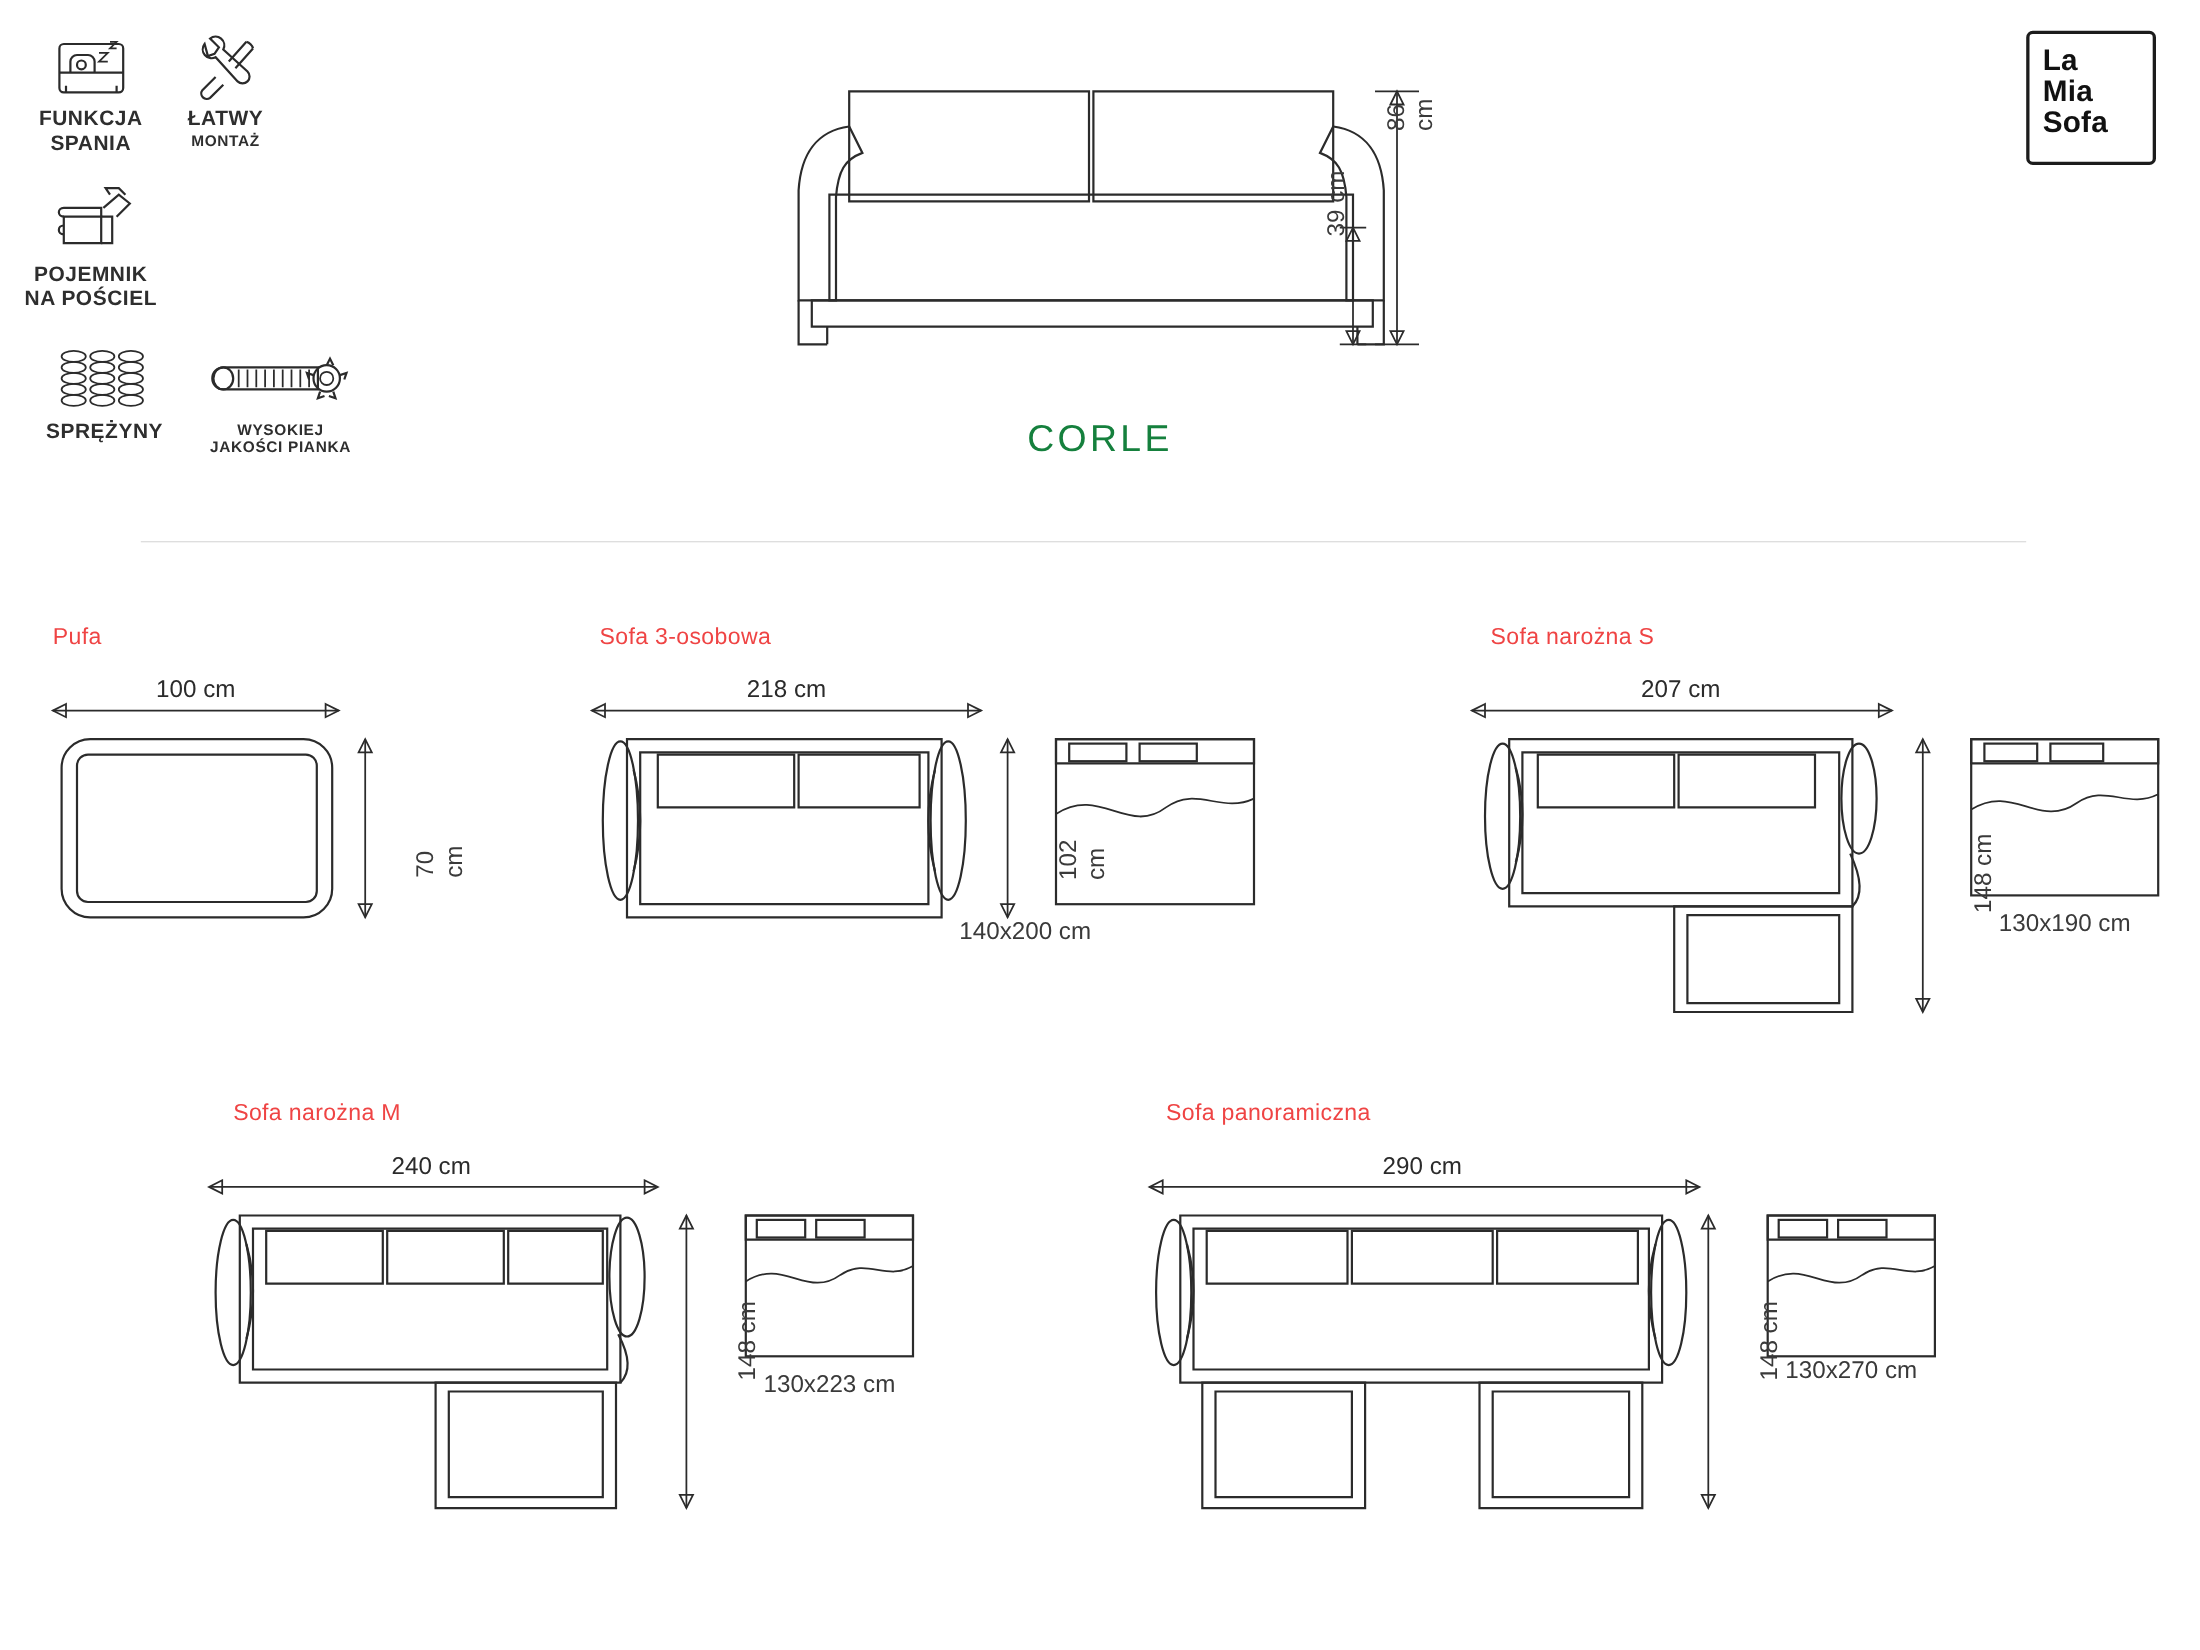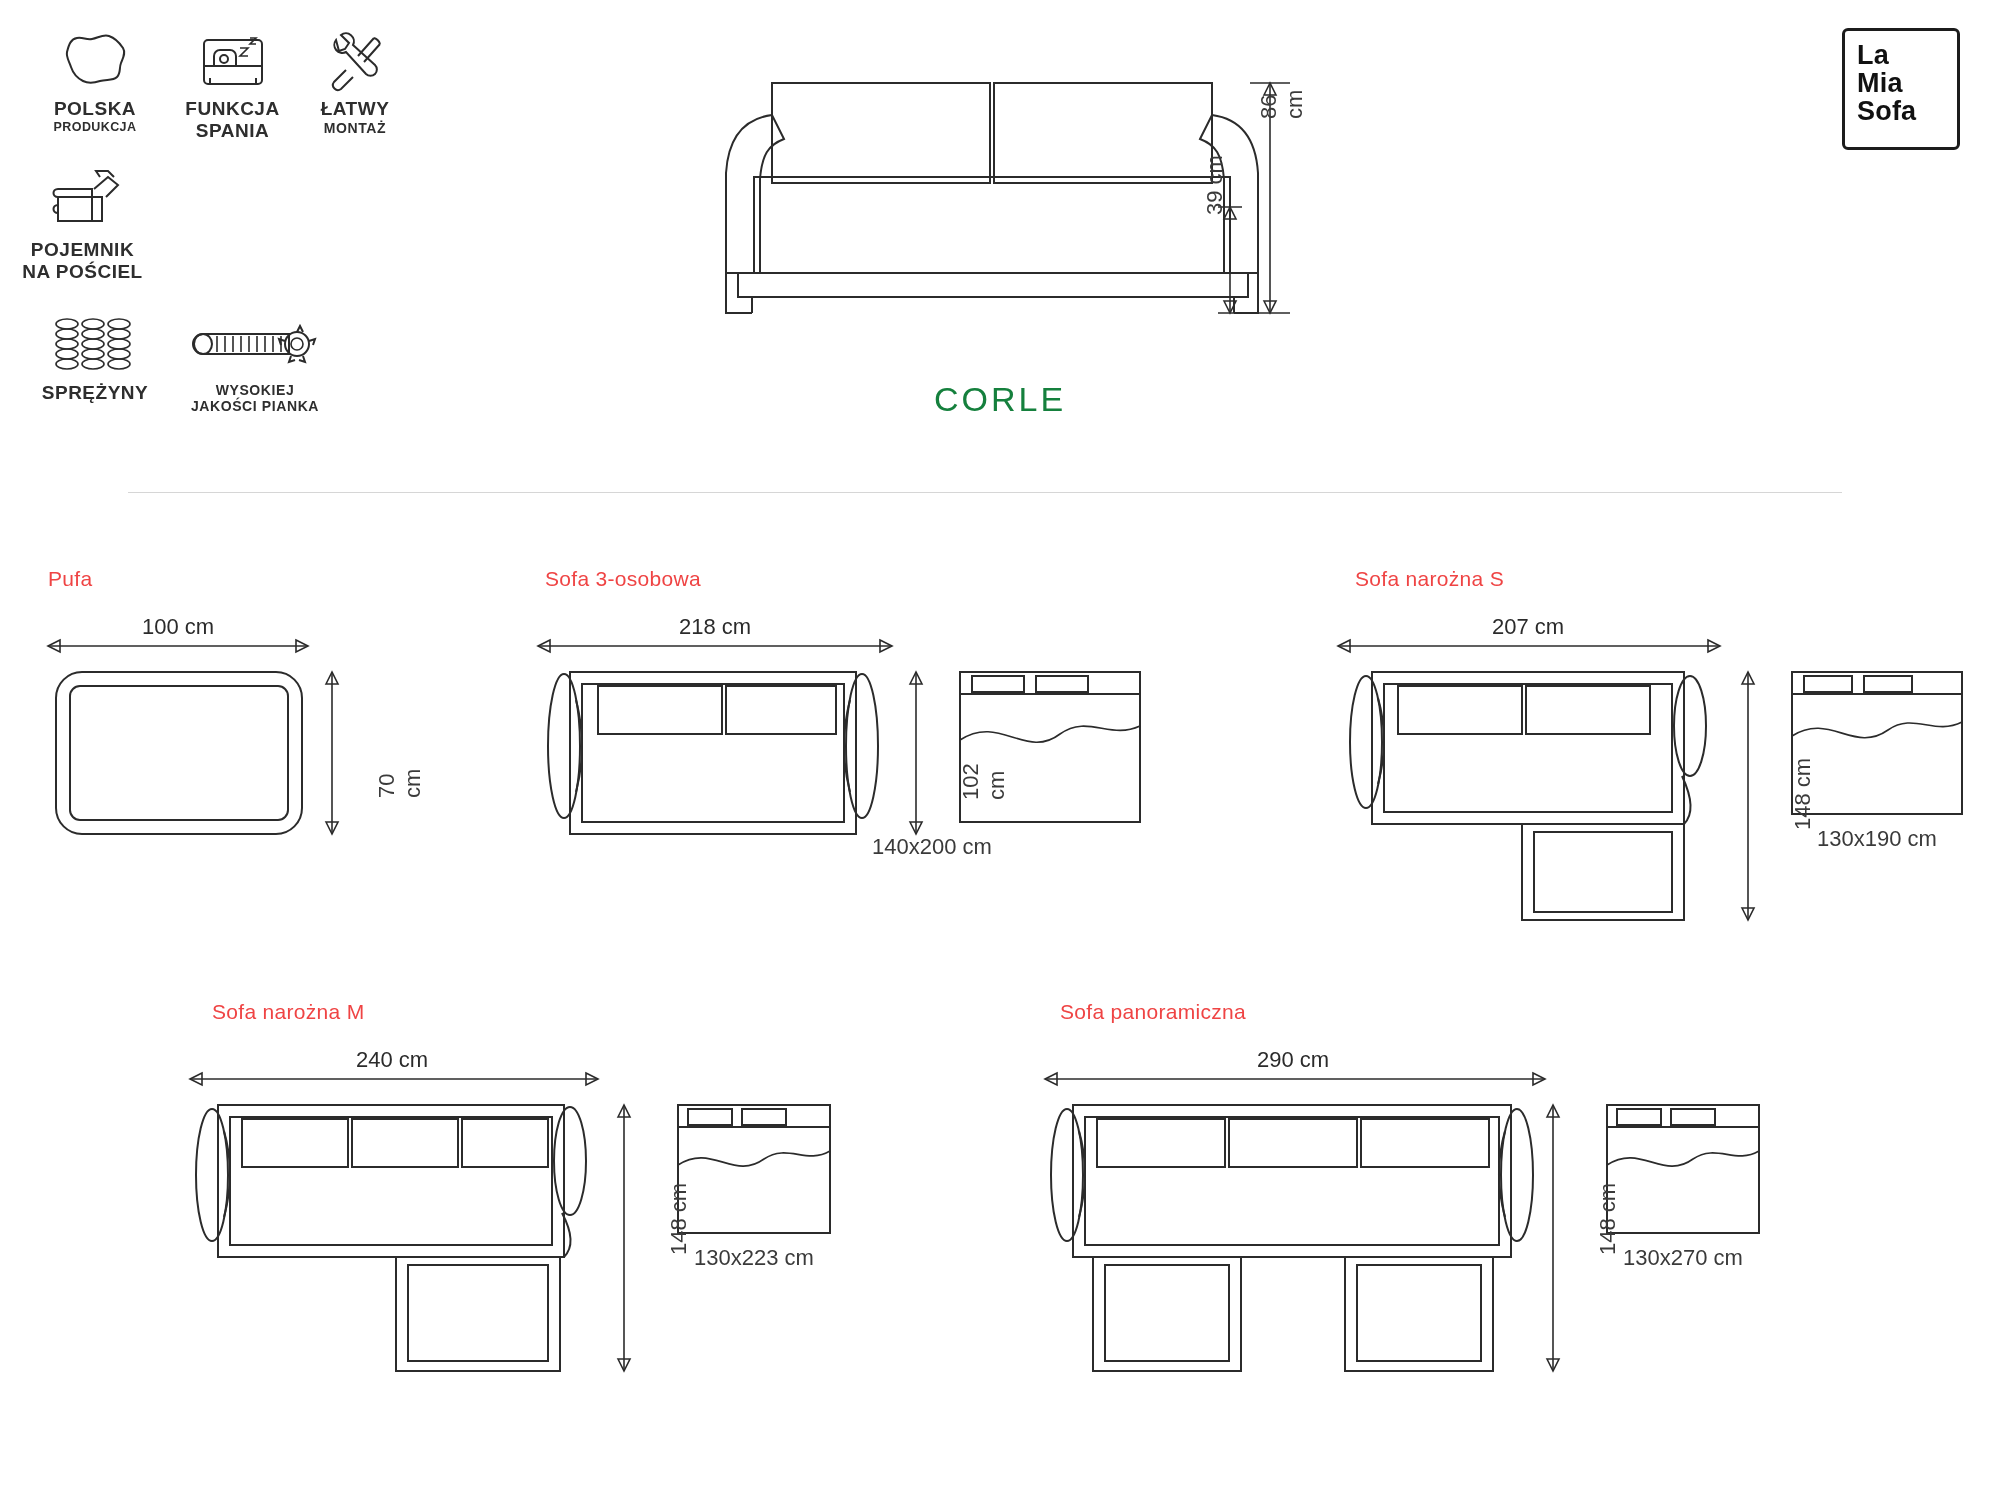--- a/index.html
+++ b/index.html
@@ -128,31 +128,20 @@
     font-size: 22px;
     fill: #2b2b2b;
   }
 </style>
 </head>
 <body>
 
 <div class="features">
 
   <div class="feat-row">
-    <div class="feat" style="width:150px">
-      <div class="glyph">
-        <svg width="72" height="66" viewBox="0 0 72 66">
-          <path class="ln" stroke-width="2.4" d="M8 26 C10 18 12 13 18 12 C24 11 27 14 33 13 C39 12 44 8 50 10 C56 12 60 16 64 22 C67 27 64 32 62 37 C60 42 62 47 58 51 C54 55 47 53 41 55 C35 57 30 58 24 55 C18 52 14 47 12 41 C10 35 7 31 8 26 Z"></path>
-        </svg>
-      </div>
-      <div class="lbl">
-        <span class="big">POLSKA</span>
-        <span class="tiny">PRODUKCJA</span>
-      </div>
-    </div>
 
     <div class="feat" style="width:125px">
       <div class="glyph">
         <svg width="74" height="66" viewBox="0 0 74 66">
           <rect class="ln" x="8" y="14" width="58" height="44" rx="4"></rect>
           <path class="ln" d="M8 40 H66"></path>
           <path class="ln" d="M18 40 V30 a6 6 0 0 1 6 -6 h10 a6 6 0 0 1 6 6 v10"></path>
           <circle class="ln" cx="28" cy="33" r="4"></circle>
           <path class="ln" d="M14 58 V52 M60 58 V52"></path>
           <path class="ln-thin" d="M44 22 h8 l-8 8 h8"></path>
@@ -452,14 +441,14 @@
 
     <g>
       <rect class="ln" x="572" y="62" width="152" height="128"></rect>
       <path class="ln" d="M572 62 h152 v22 h-152 z"></path>
       <rect class="ln" x="582" y="66" width="44" height="16"></rect>
       <rect class="ln" x="636" y="66" width="44" height="16"></rect>
       <path class="ln-thin" d="M572 122 c34 -22 56 16 86 -6 c24 -16 42 6 66 -8"></path>
     </g>
   </svg>
   <div style="position:absolute; left:560px; top:212px; transform:rotate(-90deg); transform-origin:left top; font-size:22px;">148 cm</div>
-  <div style="position:absolute; left:498px; top:202px; width:300px; text-align:center; font-size:22px;">130x270 cm</div>
+  <div style="position:absolute; left:498px; top:190px; width:300px; text-align:center; font-size:22px;">130x270 cm</div>
 </div>
 
 </body></html>

